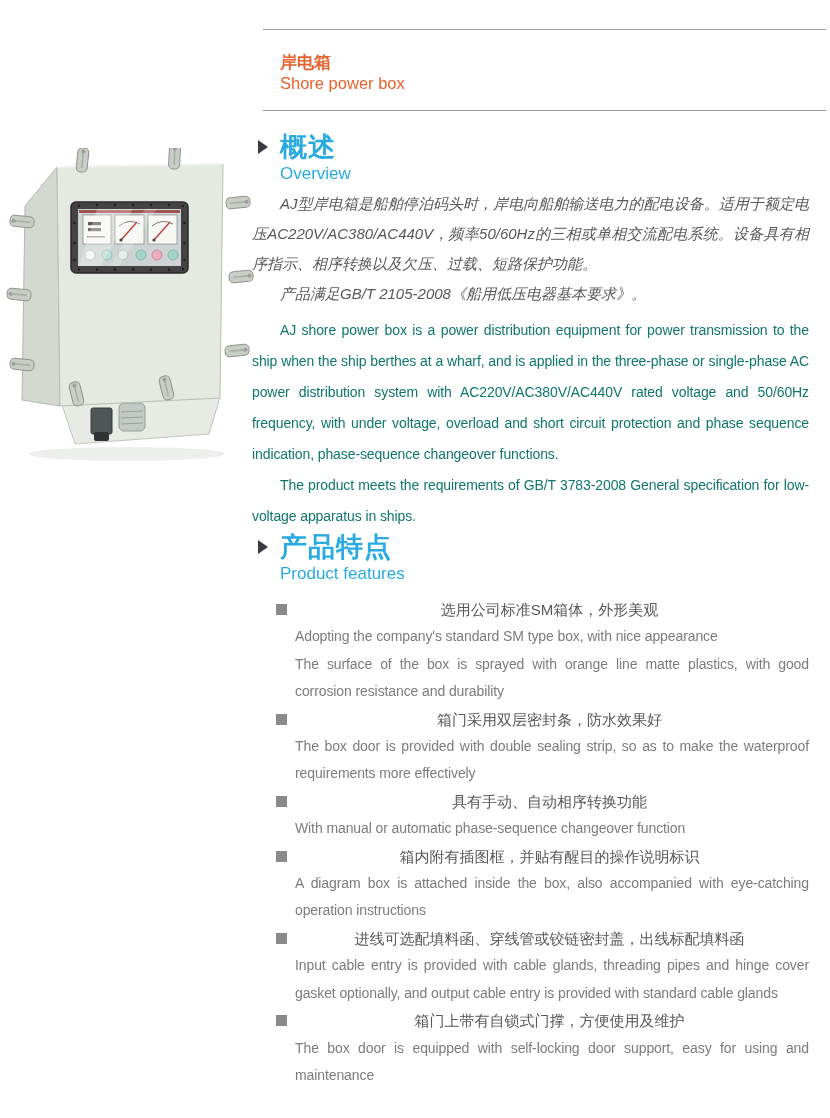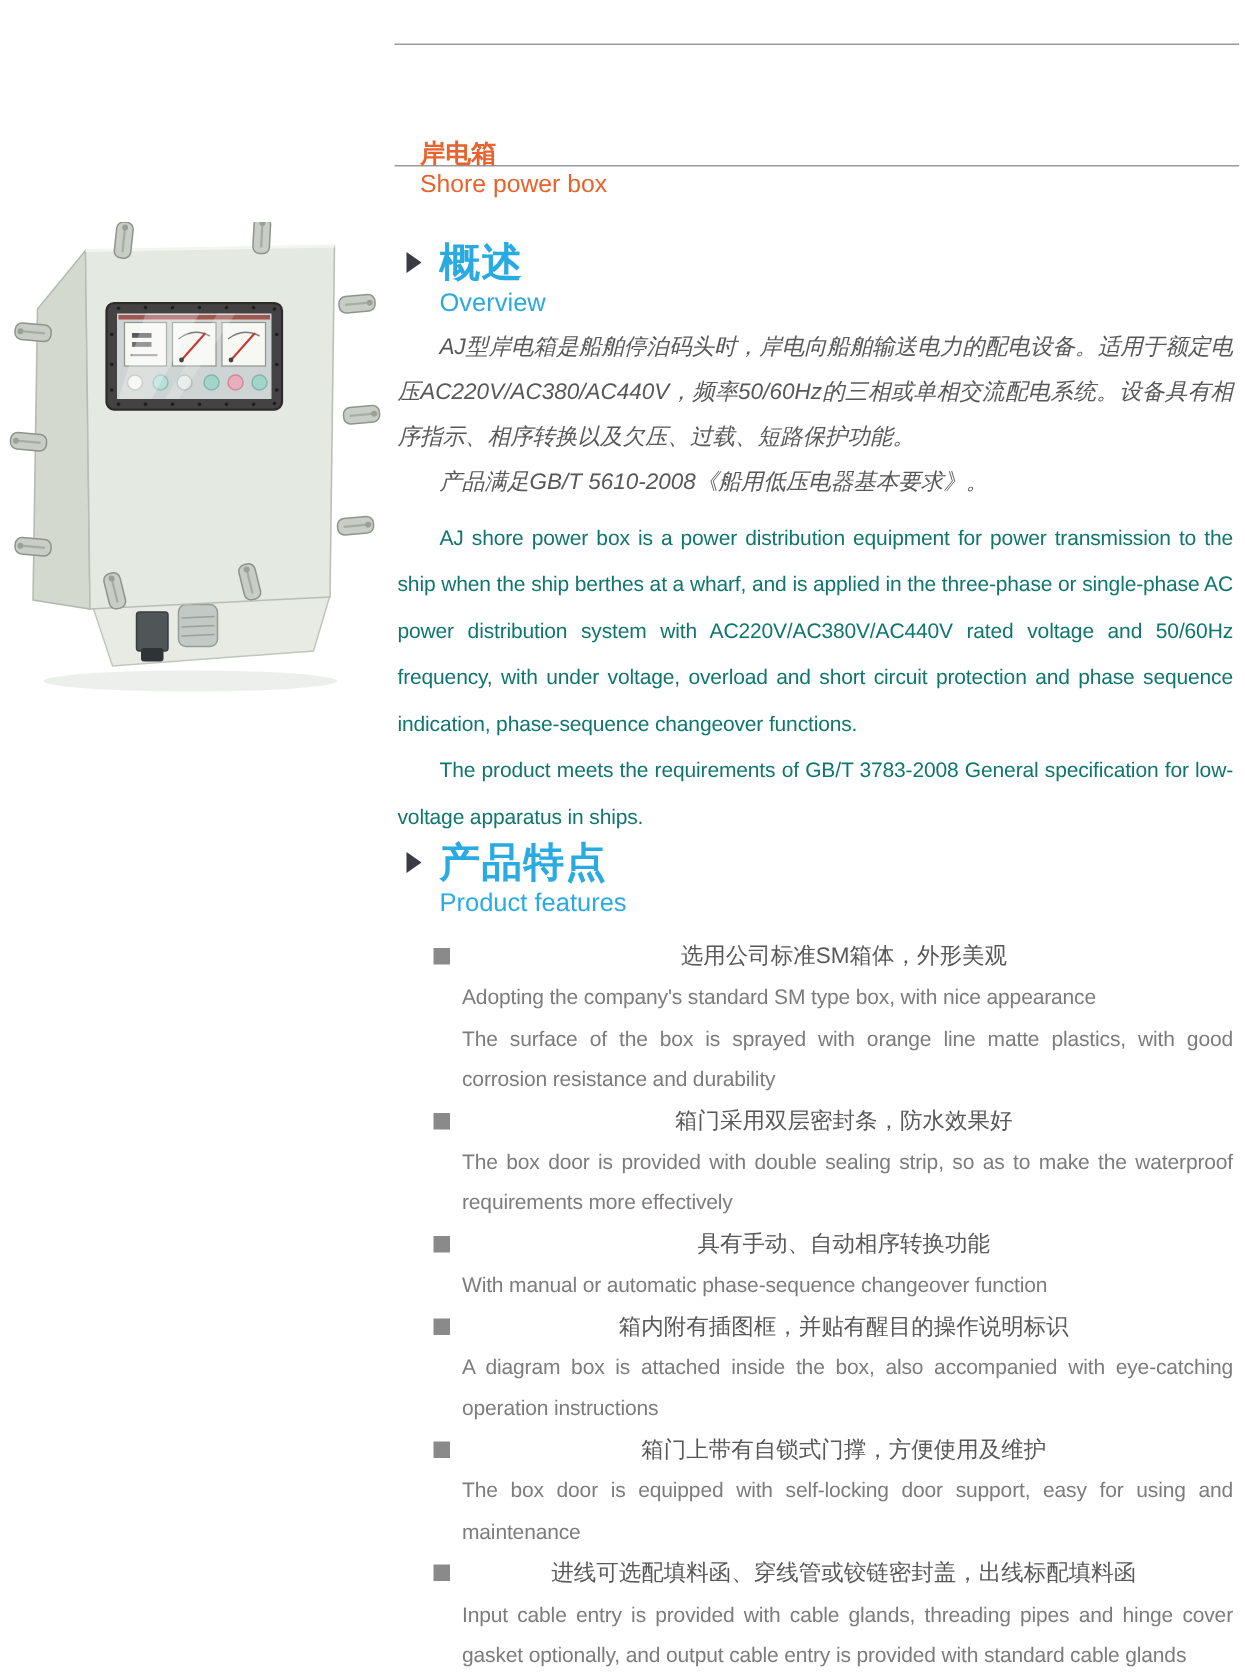--- a/index.html
+++ b/index.html
@@ -10,25 +10,25 @@
     -webkit-font-smoothing:antialiased;
   }
   .rule{position:absolute;left:263px;width:563px;height:1px;background:#9a9a9a;}
   .rule-top{top:29px;}
   .rule-mid{top:110px;}
 
   
   .header{position:absolute;left:271px;top:50px;display:flex;align-items:flex-start;color:#e7622d;}
   .model{font-size:41px;line-height:44px;font-weight:400;letter-spacing:0px;}
   .model-sub{margin-left:9px;margin-top:3px;display:flex;flex-direction:column;}
-  .name-cn{font-size:17px;font-weight:700;line-height:20px;margin-top:40px;}
+  .name-cn{font-size:17px;font-weight:700;line-height:20px;}
   .name-en{font-size:16.5px;font-weight:400;line-height:20px;}
 
   
-  .section{position:absolute;left:265px;width:557px;margin-top:28px;}
+  .section{position:absolute;left:252px;width:557px;}
   .sec-overview{top:131px;}
   .sec-features{top:531px;}
   .sec-head{position:relative;padding-left:28px;}
   .tri{
     position:absolute;left:6px;top:9px;width:0;height:0;
     border-left:10px solid #3a3a44;
     border-top:7px solid transparent;
     border-bottom:7px solid transparent;
   }
   .sec-title-cn{font-size:27px;line-height:32px;font-weight:700;color:#29abe2;letter-spacing:1px;}
@@ -173,21 +173,21 @@
   </svg>
 </div>
 
 <div class="section sec-overview">
   <div class="sec-head">
     <span class="tri"></span>
     <div class="sec-title-cn">概述</div>
     <div class="sec-title-en">Overview</div>
   </div>
   <p class="para-cn" style="margin:4px 0 0 0;">AJ型岸电箱是船舶停泊码头时，岸电向船舶输送电力的配电设备。适用于额定电压AC220V/AC380/AC440V，频率50/60Hz的三相或单相交流配电系统。设备具有相序指示、相序转换以及欠压、过载、短路保护功能。</p>
-  <p class="para-cn" style="margin:0;">产品满足GB/T 5610-2008《船用低压电器基本要求》。</p>
+  <p class="para-cn" style="margin:0;">产品满足GB/T 2105-2008《船用低压电器基本要求》。</p>
   <p class="para-en first" style="margin:6px 0 0 0;">AJ shore power box is a power distribution equipment for power transmission to the ship when the ship berthes at a wharf, and is applied in the three-phase or single-phase AC power distribution system with AC220V/AC380V/AC440V rated voltage and 50/60Hz frequency, with under voltage, overload and short circuit protection and phase sequence indication, phase-sequence changeover functions.</p>
   <p class="para-en" style="margin:0;">The product meets the requirements of GB/T 3783-2008 General specification for low-voltage apparatus in ships.</p>
 </div>
 
 <div class="section sec-features">
   <div class="sec-head">
     <span class="tri"></span>
     <div class="sec-title-cn">产品特点</div>
     <div class="sec-title-en">Product features</div>
   </div>
@@ -225,26 +225,26 @@
         <div class="feat-cn">
           <span class="bullet"></span>
           <span>箱内附有插图框，并贴有醒目的操作说明标识</span>
         </div>
         <div class="feat-en">A diagram box is attached inside the box, also accompanied with eye-catching operation instructions</div>
       </div>
 
       <div class="feat-item">
         <div class="feat-cn">
           <span class="bullet"></span>
+          <span>进线可选配填料函、穿线管或铰链密封盖，出线标配填料函</span>
+        </div>
+        <div class="feat-en">Input cable entry is provided with cable glands, threading pipes and hinge cover gasket optionally, and output cable entry is provided with standard cable glands</div>
+      </div>
+
+      <div class="feat-item">
+        <div class="feat-cn">
+          <span class="bullet"></span>
           <span>箱门上带有自锁式门撑，方便使用及维护</span>
         </div>
         <div class="feat-en">The box door is equipped with self-locking door support, easy for using and maintenance</div>
       </div>
-
-      <div class="feat-item">
-        <div class="feat-cn">
-          <span class="bullet"></span>
-          <span>进线可选配填料函、穿线管或铰链密封盖，出线标配填料函</span>
-        </div>
-        <div class="feat-en">Input cable entry is provided with cable glands, threading pipes and hinge cover gasket optionally, and output cable entry is provided with standard cable glands</div>
-      </div>
     </div>
 </div>
 
 </body></html>

